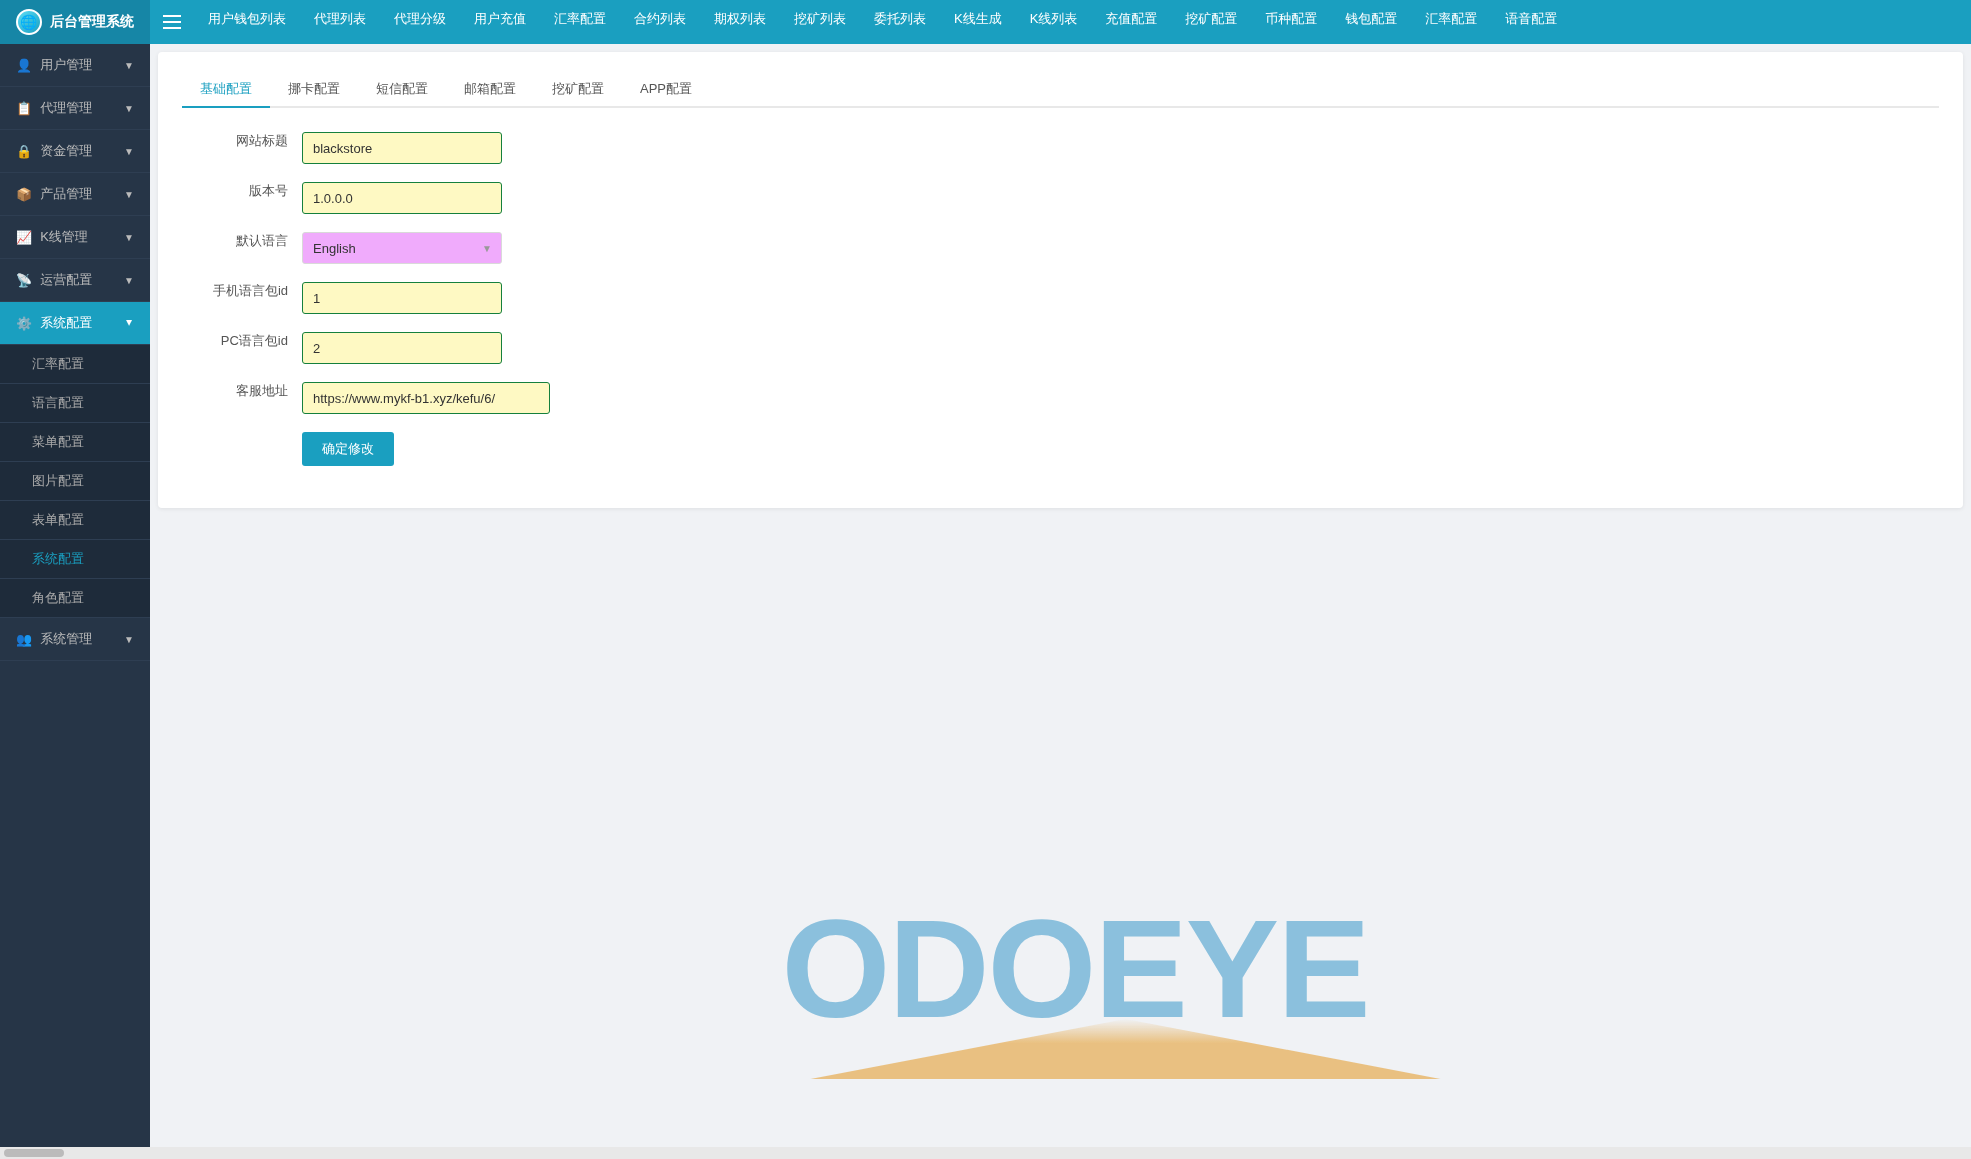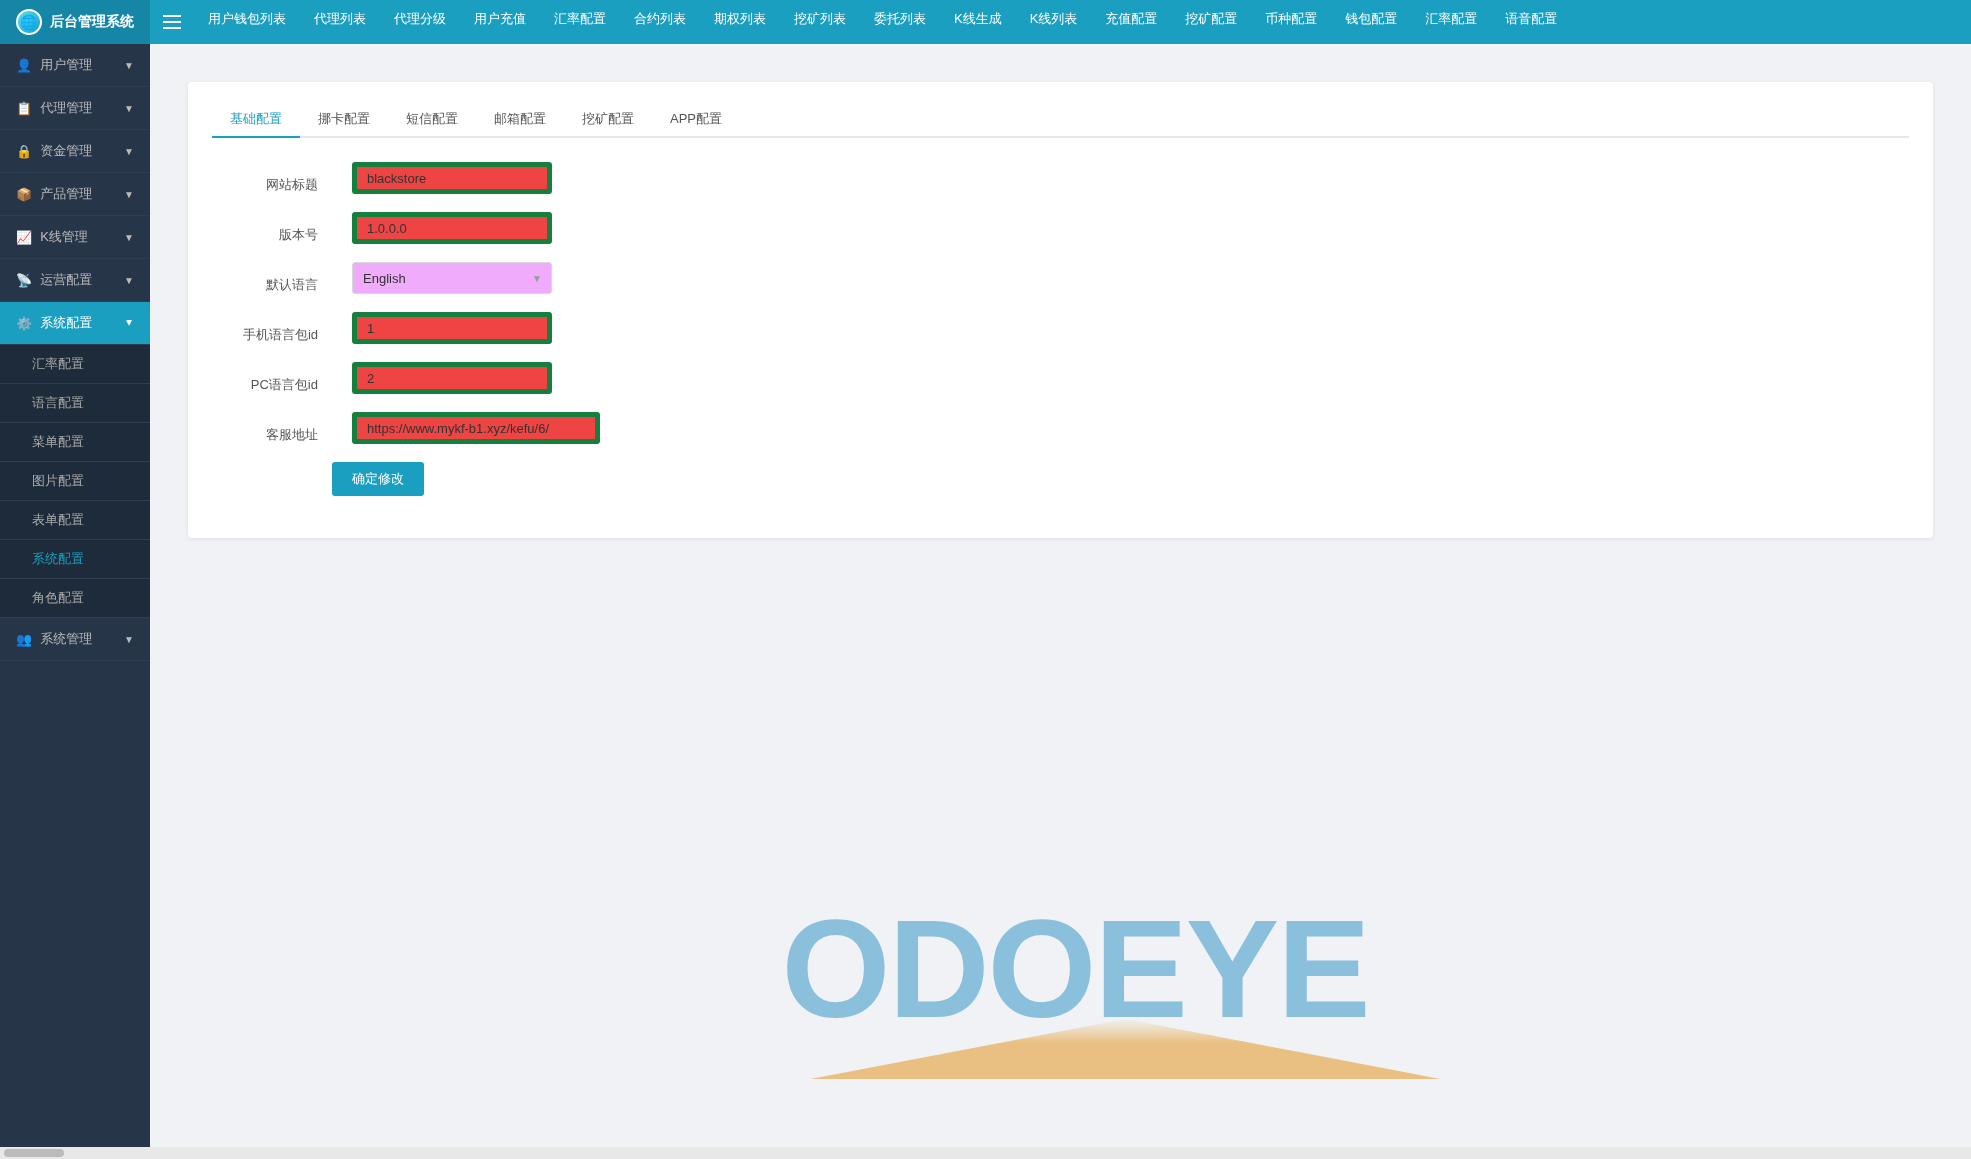--- a/index.html
+++ b/index.html
@@ -112,21 +112,21 @@
       font-size: 13px;
       border-bottom: 1px solid #2e3e52;
       background: #1e2b3a;
     }
     .sidebar-sub-item.active { color: #1a9fc0; }
 
     
     .content {
       flex: 1;
       overflow: auto;
-      padding: 38px;
+      padding: 8px;
       position: relative;
     }
 
     
     .card {
       background: #fff;
       border-radius: 4px;
       box-shadow: 0 1px 4px rgba(0,0,0,0.08);
       padding: 20px 24px 24px;
       position: relative;
@@ -150,42 +150,41 @@
     }
     .tab.active {
       color: #1a9fc0;
       border-bottom: 2px solid #1a9fc0;
       font-weight: 500;
     }
 
     
     .form-row {
       display: flex;
-      align-items: flex-end;
+      align-items: flex-start;
       margin-bottom: 18px;
-      gap: 20px;
     }
     .form-label {
       width: 120px;
       text-align: right;
       padding-right: 14px;
       color: #555;
       font-size: 13px;
       flex-shrink: 0;
     }
     .form-control {
       width: 200px;
       height: 32px;
-      border: 5px solid #15803d;
+      border: 1px solid #15803d;
       border-radius: 3px;
       padding: 0 10px;
       font-size: 13px;
       color: #333;
       outline: none;
-      background: #ef4444;
+      background: #fef9c3;
     }
     .form-select-wrapper {
       position: relative;
       width: 200px;
     }
     .form-select {
       width: 200px;
       height: 32px;
       border: 1px solid #d9d9d9;
       border-radius: 3px;

